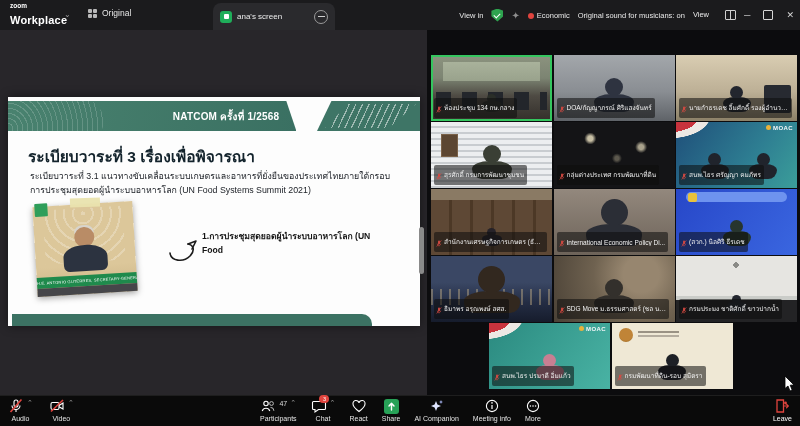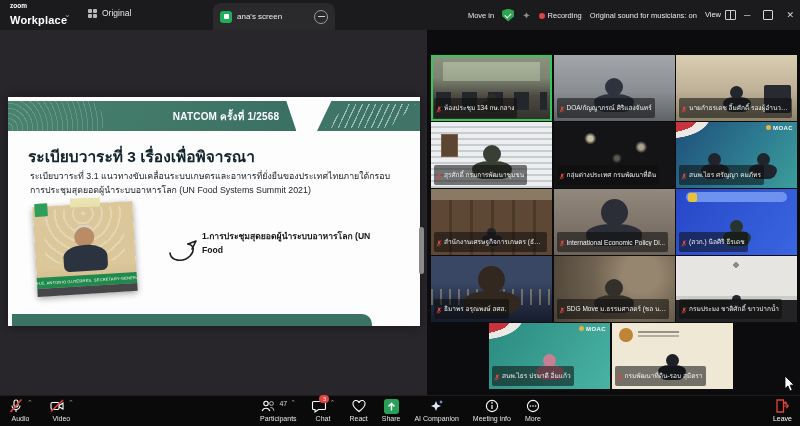--- a/index.html
+++ b/index.html
@@ -20,21 +20,21 @@
   .share-tab .gicon{width:12px;height:12px;border-radius:3px;background:#1fae5a;display:flex;align-items:center;justify-content:center;}
   .share-tab .gicon i{width:5px;height:5px;background:#fff;border-radius:1px;display:block;}
   .share-tab .t{color:#eee;font-size:8px;flex:1;white-space:nowrap;overflow:hidden;}
   .share-tab .minus{width:12px;height:12px;border:1px solid #9a9a9a;border-radius:50%;position:relative;flex:none;}
   .share-tab .minus::after{content:"";position:absolute;left:2.5px;top:5px;width:7px;height:1.2px;background:#cfcfcf;}
   .topright{position:absolute;right:64px;top:0;height:30px;display:flex;align-items:center;gap:8px;color:#e8e8e8;font-size:7.5px;}
   .shield{width:12px;height:13px;background:#2ea44f;clip-path:polygon(50% 0,100% 18%,100% 60%,50% 100%,0 60%,0 18%);position:relative;}
   .shield::after{content:"";position:absolute;left:3px;top:4px;width:5px;height:3px;border-left:1.5px solid #fff;border-bottom:1.5px solid #fff;transform:rotate(-45deg);}
   .sparkle{color:#8f8f8f;font-size:10px;}
   .recdot{width:6px;height:6px;border-radius:50%;background:#e0443e;display:inline-block;margin-right:3px;vertical-align:middle;}
-  .viewbox{display:flex;align-items:flex-start;gap:4px;}
+  .viewbox{display:flex;align-items:flex-start;gap:16px;}
   .view-ico{width:9px;height:8px;border:1px solid #cfcfcf;border-radius:1px;position:relative;}
   .view-ico::after{content:"";position:absolute;left:4px;top:0;width:1px;height:100%;background:#cfcfcf;}
   .winbtns{position:absolute;right:6px;top:0;height:30px;display:flex;align-items:center;gap:13px;color:#d6d6d6;font-size:9px;}
   .winbtns .mx{width:8px;height:8px;border:1px solid #d6d6d6;border-radius:1px;display:inline-block;}
 
   
   .share-pane{position:absolute;left:0;top:30px;width:427px;height:365px;background:#28262a;}
   .video-pane{position:absolute;left:427px;top:30px;width:373px;height:365px;background:#0c0c0e;}
 
   
@@ -158,24 +158,24 @@
     <span>Original</span>
   </div>
   <div class="share-tab">
     <span class="gicon">
         <i></i>
       </span>
     <span class="t">ana's screen</span>
     <span class="minus"></span>
   </div>
   <div class="topright">
-    <span>Move in</span>
+    <span>View in</span>
     <span class="shield"></span>
     <span class="sparkle">✦</span>
-    <span><span class="recdot"></span><span>Recording</span></span>
+    <span><span class="recdot"></span><span>Economic</span></span>
     <span>Original sound for musicians: on</span>
     <span class="viewbox">
       <span>View</span>
       <span class="view-ico"></span>
     </span>
   </div>
   <div class="winbtns">
     <span>─</span>
     <span class="mx"></span>
     <span>✕</span>

